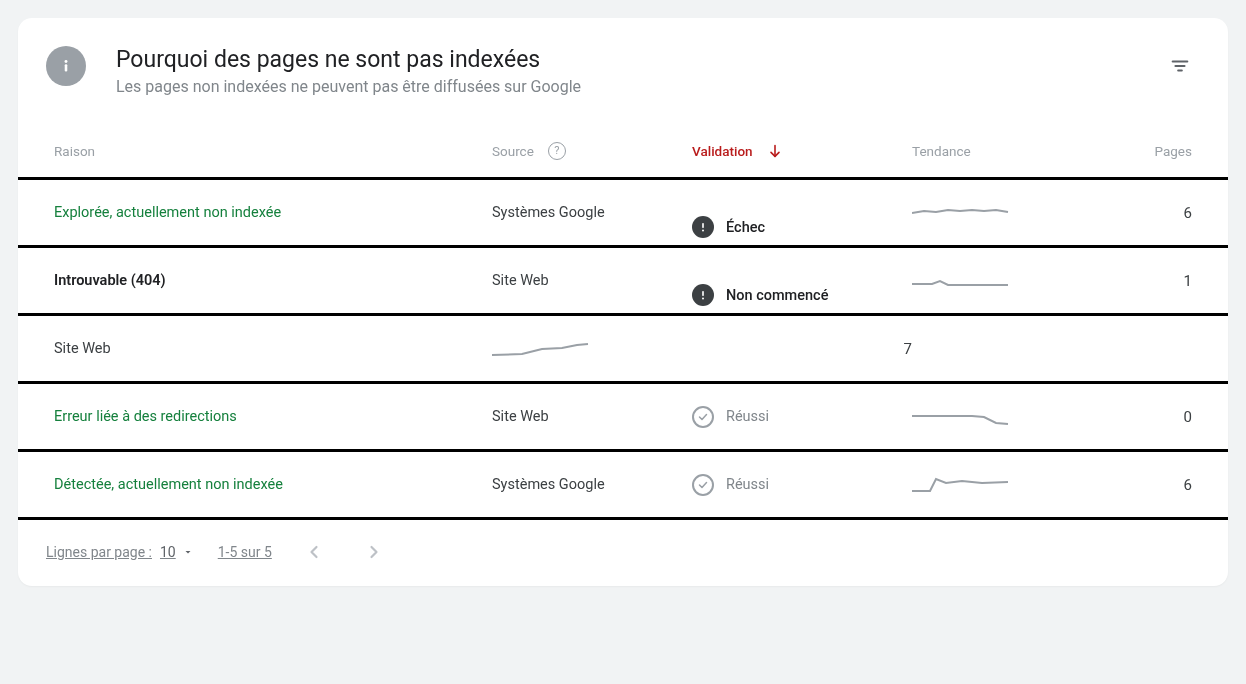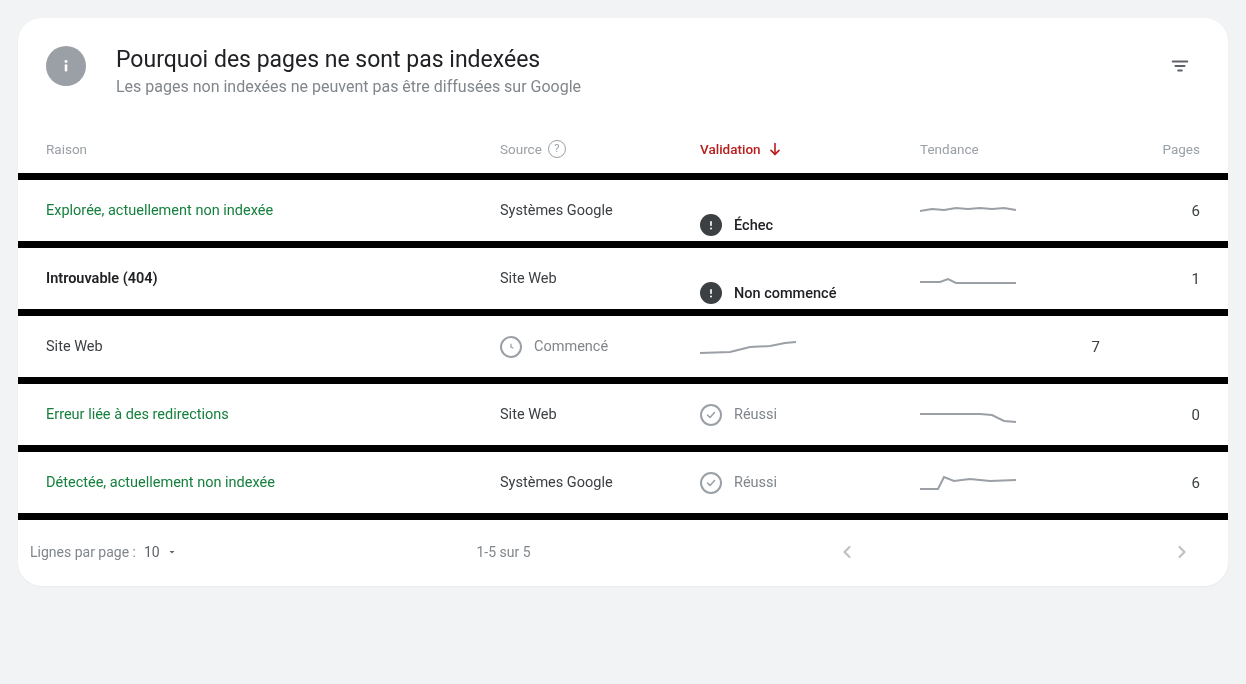--- a/index.html
+++ b/index.html
@@ -5,21 +5,21 @@
   * { box-sizing: border-box; margin: 0; padding: 0; }
   body {
     background: #f1f3f4;
     font-family: 'Google Sans', Roboto, Arial, sans-serif;
     padding: 18px;
     color: #3c4043;
     font-size: 14px;
   }
   .card {
     background: #fff;
-    border-radius: 24px;
+    border-radius: 14px;
     padding: 28px 0 16px 0;
     box-shadow: 0 1px 2px rgba(0,0,0,0.04);
   }
   .header {
     display: flex;
     align-items: flex-start;
     padding: 0 28px 28px 28px;
   }
   .info-icon-circle {
     width: 40px; height: 40px;
@@ -47,43 +47,43 @@
     display: flex; align-items: center; justify-content: center;
     cursor: pointer;
     border-radius: 50%;
     color: #5f6368;
   }
 
   .table-head, .row {
     display: grid;
     grid-template-columns: 1fr 200px 220px 180px 100px;
     align-items: center;
-    padding: 0 28px;
+    padding: 0 36px;
     min-height: 68px;
-    border-bottom: 7px solid #000000;
+    border-bottom: 3px solid #000000;
   }
   .table-head {
     min-height: 56px;
     color: #9aa0a6;
     font-size: 13.5px;
     border-top: none;
   }
   .row {
     cursor: pointer;
   }
   .col-reason { color: #15803d; font-size: 14.5px; }
   .col-reason.bold { font-weight: 600; color: #202124; }
   .col-source { color: #3c4043; font-size: 14.5px; }
   .col-validation { display: flex; align-items: center; gap: 12px; font-size: 14.5px; }
   .col-validation.strong { color: #202124; font-weight: 500; margin-top: 29px; }
   .col-validation.soft { color: #80868b; }
   .col-trend { display: flex; align-items: center; }
   .col-pages { text-align: right; font-size: 15px; color: #3c4043; }
 
-  .th-source, .th-validation { display: flex; align-items: center; gap: 6px; }
+  .th-source, .th-validation { display: flex; align-items: center; gap: 14px; }
   .th-validation { color: #b91c1c; font-weight: 500; }
   .th-pages { text-align: right; }
 
   .help-circle {
     width: 18px; height: 18px; border: 1.5px solid #9aa0a6;
     border-radius: 50%; display: inline-flex; align-items: center; justify-content: center;
     font-size: 11px; color: #9aa0a6;
   }
 
   .badge {
@@ -93,24 +93,24 @@
   }
   .badge-dark { background: #3c4043; color: #fff; }
   .badge-outline { border: 2px solid #9aa0a6; color: #9aa0a6; background: transparent; }
 
   .spark {
     width: 100px; height: 28px;
   }
   .spark path { fill: none; stroke: #9aa0a6; stroke-width: 2; }
 
   .pagination {
-    display: flex; align-items: center; justify-content: space-between;
+    display: flex; align-items: center; justify-content: flex-start;
     gap: 24px;
-    padding: 14px 28px 0 12px;
-    color: #80868b; font-size: 14px;
+    padding: 14px 28px 0 28px;
+    color: #80868b; font-size: 14px; text-decoration: underline;
   }
   .rows-label { display: flex; align-items: center; gap: 8px; }
   .rows-select { display: flex; align-items: center; gap: 6px; color: #5f6368; cursor: pointer; }
   .chev-btn {
     width: 36px; height: 36px; display: flex; align-items: center; justify-content: center;
     border-radius: 50%; cursor: pointer; color: #bdc1c6;
   }
 
   svg { display: block; }
 </style>
@@ -190,29 +190,20 @@
         </div>
         <div class="col-trend">
           <svg class="spark" viewBox="0 0 100 28">
             <path d="M0,17 L20,17 L28,14 L36,18 L96,18"></path>
           </svg>
         </div>
         <div class="col-pages">1</div>
       </div>
       <div class="row">
         <div class="col-source">Site Web</div>
-        <div class="col-validation soft">
-          <span class="badge badge-outline">
-            <svg width="12" height="12" viewBox="0 0 24 24" fill="none" stroke="currentColor" stroke-width="2.4" stroke-linecap="round">
-              <line x1="12" y1="12" x2="12" y2="6"></line>
-              <line x1="12" y1="12" x2="16" y2="14"></line>
-            </svg>
-          </span>
-          <span>Commencé</span>
-        </div>
         <div class="col-trend">
           <svg class="spark" viewBox="0 0 100 28">
             <path d="M0,20 L30,19 L50,14 L70,13 L85,10 L96,9"></path>
           </svg>
         </div>
         <div class="col-pages">7</div>
       </div>
       <div class="row">
         <div class="col-reason">Erreur liée à des redirections</div>
         <div class="col-source">Site Web</div>

